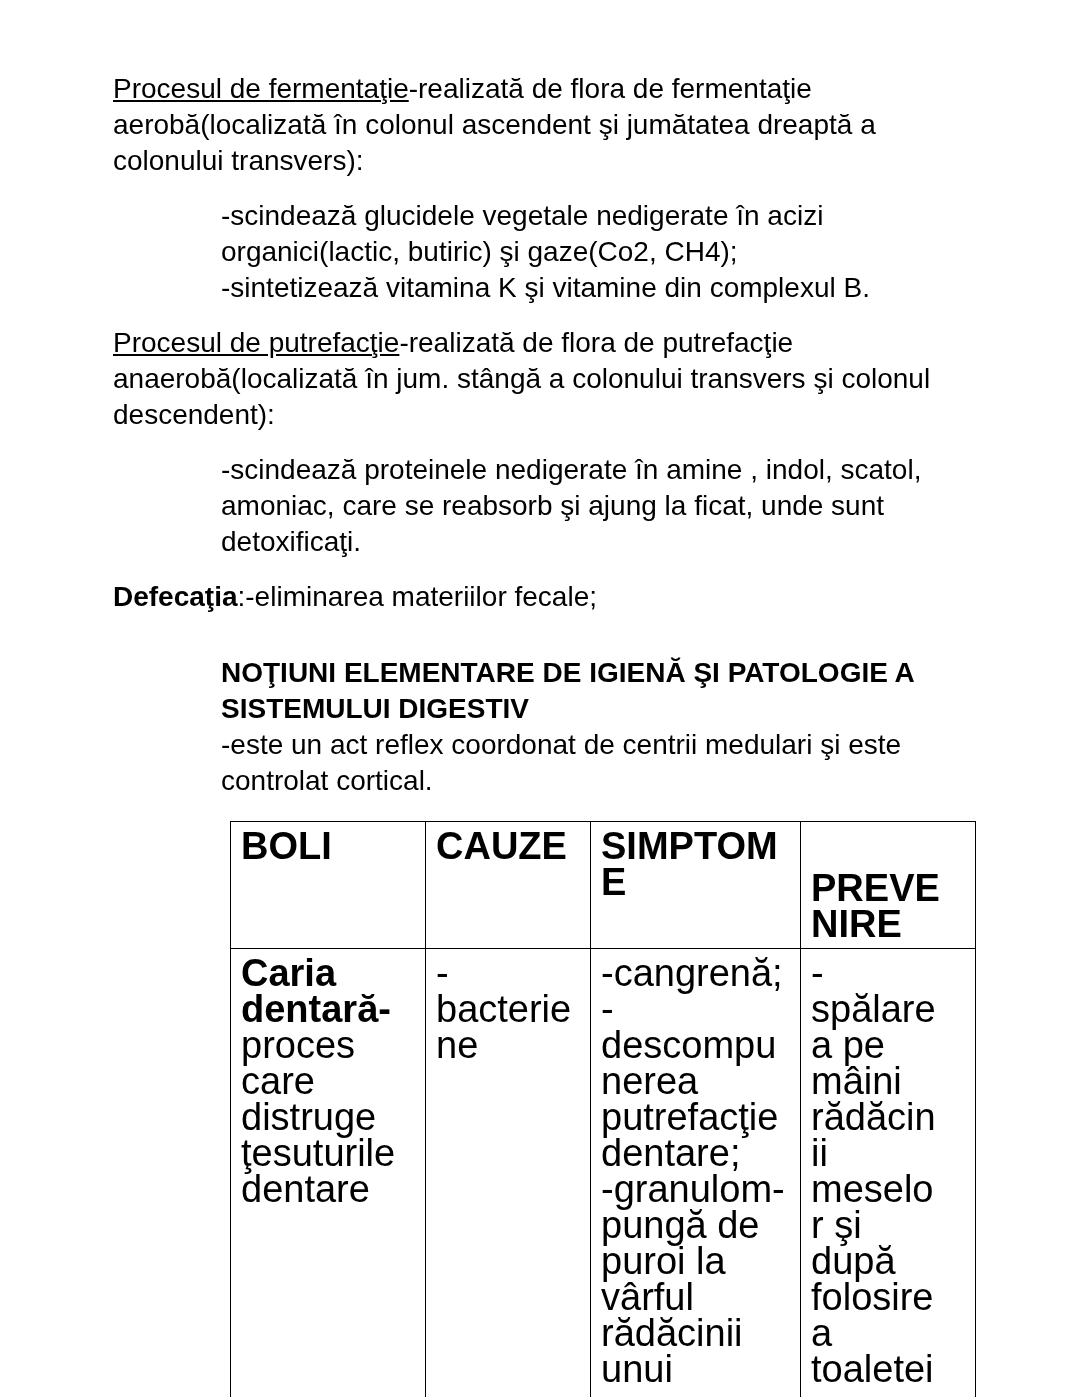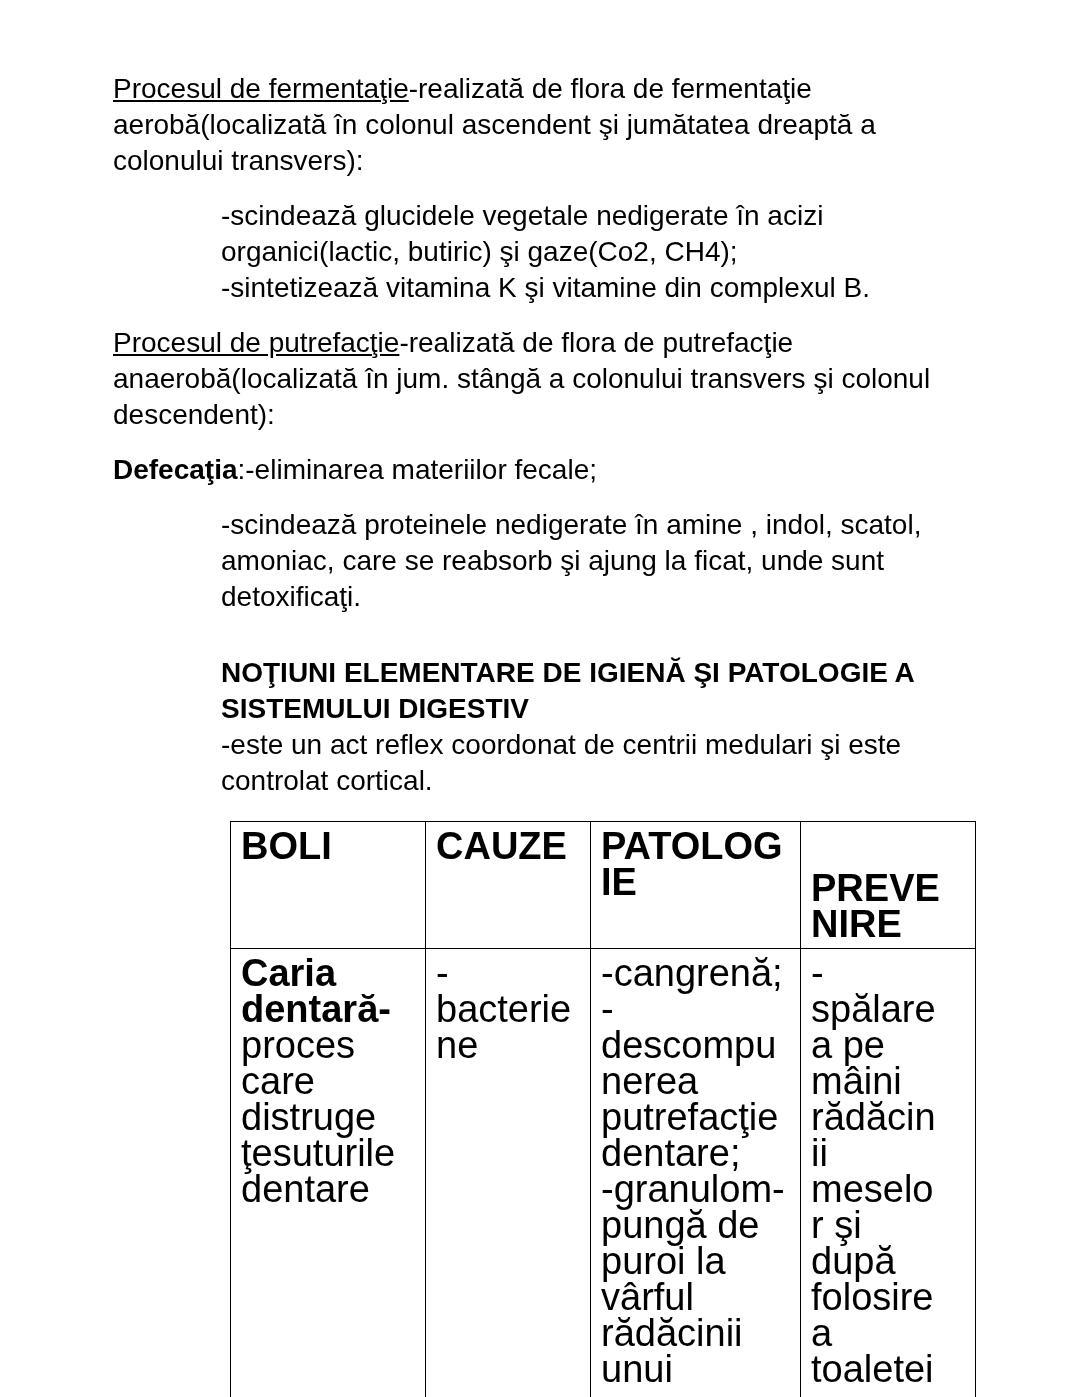--- a/index.html
+++ b/index.html
@@ -54,40 +54,40 @@
 
 <div class="page">
 
   <p class="block"><span class="u">Procesul de fermentaţie</span><span>-realizată de flora de fermentaţie aerobă(localizată în colonul ascendent şi jumătatea dreaptă a colonului transvers):</span></p>
 
   <p class="block indent">-scindează glucidele vegetale nedigerate în acizi organici(lactic, butiric) şi gaze(Co2, CH4);
 -sintetizează vitamina K şi vitamine din complexul B.</p>
 
   <p class="block"><span class="u">Procesul de putrefacţie</span><span>-realizată de flora de putrefacţie anaerobă(localizată în jum. stângă a colonului transvers şi colonul descendent):</span></p>
 
+  <p class="block indent">-scindează proteinele nedigerate în amine , indol, scatol, amoniac, care se reabsorb şi ajung la ficat, unde sunt detoxificaţi.</p>
+
   <p class="block"><span class="b">Defecaţia</span><span>:-eliminarea materiilor fecale;</span></p>
-
-  <p class="block indent">-scindează proteinele nedigerate în amine , indol, scatol, amoniac, care se reabsorb şi ajung la ficat, unde sunt detoxificaţi.</p>
 
   <p class="block heading indent">NOŢIUNI ELEMENTARE DE IGIENĂ ŞI PATOLOGIE A SISTEMULUI DIGESTIV</p>
 
   <p class="block indent">-este un act reflex coordonat de centrii medulari şi este controlat cortical.</p>
 
   <table class="diseases">
     <colgroup>
       <col style="width:195px">
       <col style="width:165px">
       <col style="width:210px">
       <col style="width:175px">
     </colgroup>
     <thead>
       <tr>
         <th>BOLI</th>
         <th>CAUZE</th>
-        <th>PATOLOGIE</th>
+        <th>SIMPTOME</th>
         <th><span class="hdr-wrap-narrow">PREVENIRE</span></th>
       </tr>
     </thead>
     <tbody>
       <tr>
         <td><span class="b">Caria dentară-</span><span> proces care distruge ţesuturile dentare</span></td>
         <td>-bacteriene</td>
         <td>-cangrenă;
 -
 descompunerea putrefacţie dentare;

